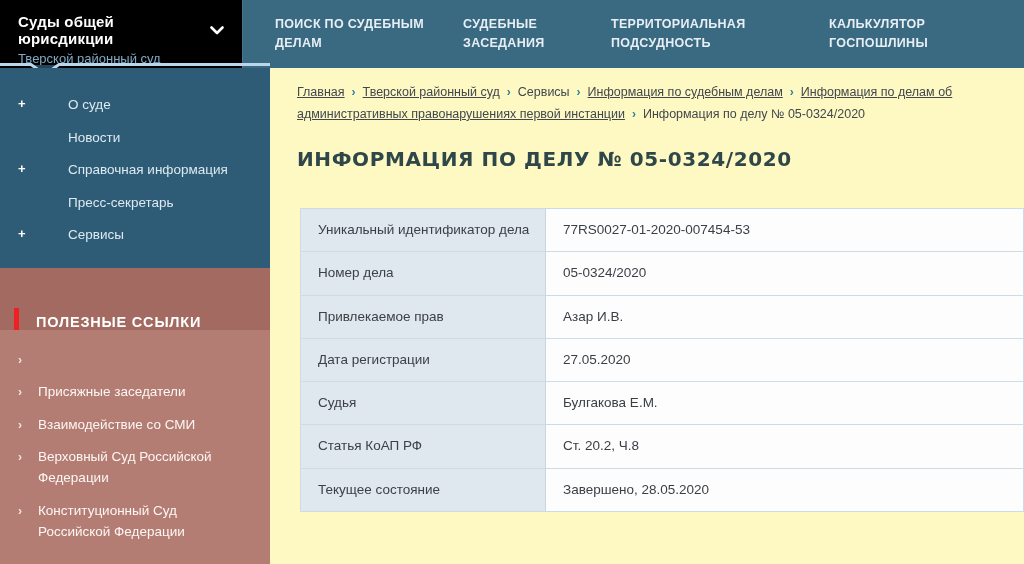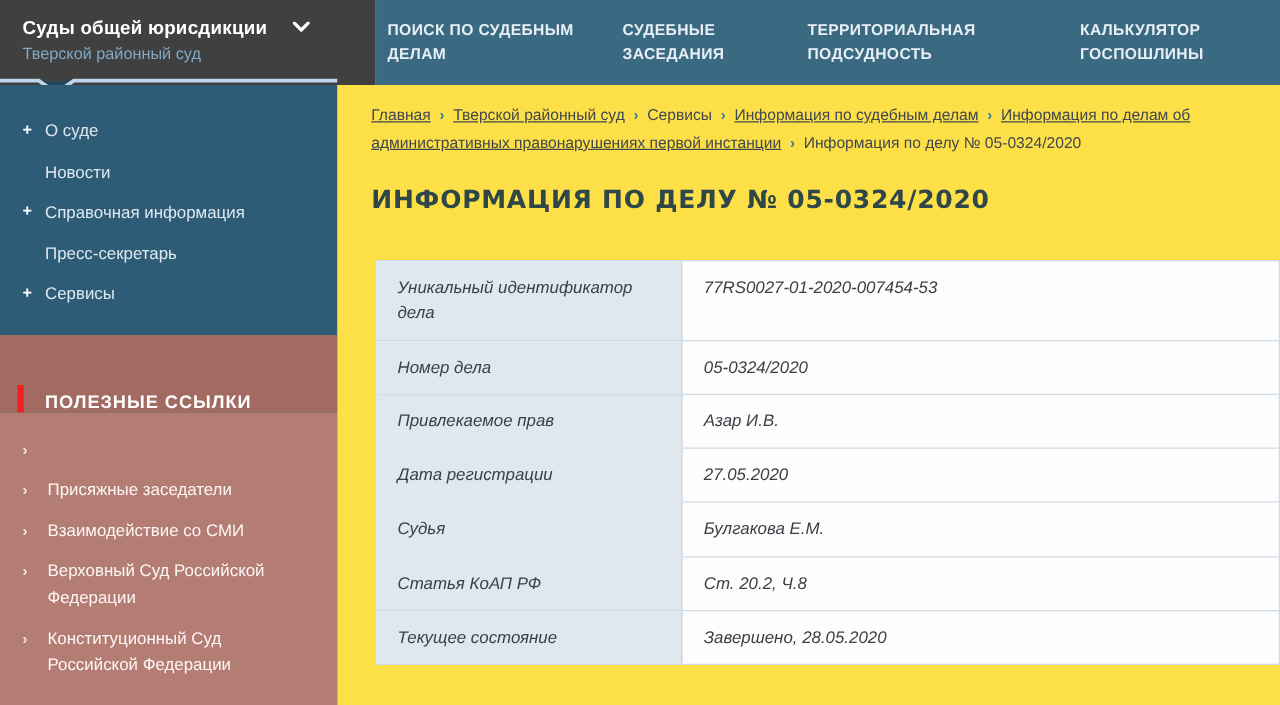--- a/index.html
+++ b/index.html
@@ -2,59 +2,59 @@
 <html><head>
 <meta charset="utf-8">
 <style>
   * { margin:0; padding:0; box-sizing:border-box; }
   html,body { width:1024px; height:564px; overflow:hidden; }
   body { font-family:"Liberation Sans", sans-serif; background:#e9e9ea; }
   .stage { position:relative; width:1024px; height:564px; }
 
   
   .header { position:absolute; top:0; left:0; width:1024px; height:68px; display:flex; }
-  .header-brand { position:relative; width:300px; height:68px; background:#404040; padding:13px 18px 0 18px; cursor:pointer; }
+  .header-brand { position:relative; width:242px; height:68px; background:#000000; padding:13px 18px 0 18px; cursor:pointer; }
   .brand-row { display:flex; align-items:center; gap:14px; }
   .portal-title { color:#ffffff; font-size:15px; font-weight:bold; letter-spacing:.2px; }
   .chevron-down { margin-left:6px; display:inline-block; }
   .court-name { color:#7fa9c4; font-size:13px; margin-top:4px; }
   .brand-line { position:absolute; left:0; top:62px; width:270px; height:14px; }
 
-  .header-nav { flex:1; background:#3a6a82; display:flex; align-items:center; padding-left:9px; border-left:1px solid #49758c; }
+  .header-nav { flex:1; background:#3a6a82; display:flex; align-items:center; padding-left:32px; border-left:1px solid #49758c; }
   .nav-item { color:#e8eff4; font-size:12.5px; font-weight:bold; letter-spacing:.3px; line-height:1.5; cursor:pointer; }
   .nav-item:nth-child(1){ width:150px; margin-right:38px; }
   .nav-item:nth-child(2){ width:118px; margin-right:30px; }
   .nav-item:nth-child(3){ width:162px; margin-right:56px; }
   .nav-item:nth-child(4){ width:150px; }
 
   
   .sidebar { position:absolute; top:68px; left:0; width:270px; height:496px; background:#2e5c76; }
   .side-menu { padding:28px 0 0 0; }
   .side-item { display:flex; align-items:flex-start; min-height:32.5px; padding:0 14px 0 18px; color:#dde9f0; font-size:13.5px; cursor:pointer; }
   .side-item .plus { width:18px; color:#ffffff; font-weight:bold; font-size:13px; flex:0 0 18px; }
-  .side-item .lbl { padding-top:1px; }
+  .side-item .lbl { padding-top:1px;margin-left:32px; }
 
   .links-panel { position:absolute; top:200px; left:0; width:270px; height:296px; }
   .links-header { height:62px; background:#a26a60; display:flex; align-items:flex-end; padding-left:14px; }
   .red-bar { width:5px; height:22px; background:#ee2024; margin-right:17px; }
   .links-title { color:#ffffff; font-size:14.5px; font-weight:bold; letter-spacing:.8px; }
   .links-body { height:234px; background:#b47d73; padding-top:20px; }
   .link-item { display:flex; align-items:flex-start; padding:0 22px 12px 18px; color:#fdf6f4; font-size:13.5px; line-height:1.55; cursor:pointer; }
   .link-item .chev { width:20px; flex:0 0 20px; color:#f3e3df; font-weight:bold; font-size:12px; padding-top:1px; }
 
   
-  .main { position:absolute; top:68px; left:270px; width:754px; height:496px; background:#fde047; }
+  .main { position:absolute; top:68px; left:270px; width:754px; height:496px; background:#fef9c3; }
   .breadcrumbs { margin:14px 26px 0 27px; width:716px; font-size:12.5px; line-height:1.75; color:#41474e; }
   .crumb { color:#41474e; }
   .crumb.is-link { text-decoration:underline; cursor:pointer; }
   .crumb-sep { color:#2a80a2; font-weight:bold; font-size:12px; padding:0 7px; }
   .page-title { margin:21px 0 0 27px; font-family:"DejaVu Sans", sans-serif; font-size:20px; font-weight:800; letter-spacing:.6px; color:#2f4749; }
 
   .case-table { position:absolute; left:30px; top:140px; width:724px; border:1px solid #cfdbe4; border-bottom:1px solid #cfdbe4; background:#fdfdfe; }
-  .trow { display:flex; border-bottom:1px solid #cfdbe4;font-style:italic; }
+  .trow { display:flex; border-bottom:1px solid #cfdbe4; }
   .trow:last-child { border-bottom:none; }
   .tlabel { width:245px; flex:0 0 245px; background:#dfe8ee; border-right:1px solid #c9d6e0; padding:11px 14px 11px 17px; font-size:13.5px; color:#3c4146; line-height:1.5; }
   .tvalue { flex:1; padding:11px 14px 11px 17px; font-size:13.5px; color:#3a3f44; line-height:1.5; }
 </style>
 </head>
 <body>
 
 <div class="stage">
 
   <div class="header">

